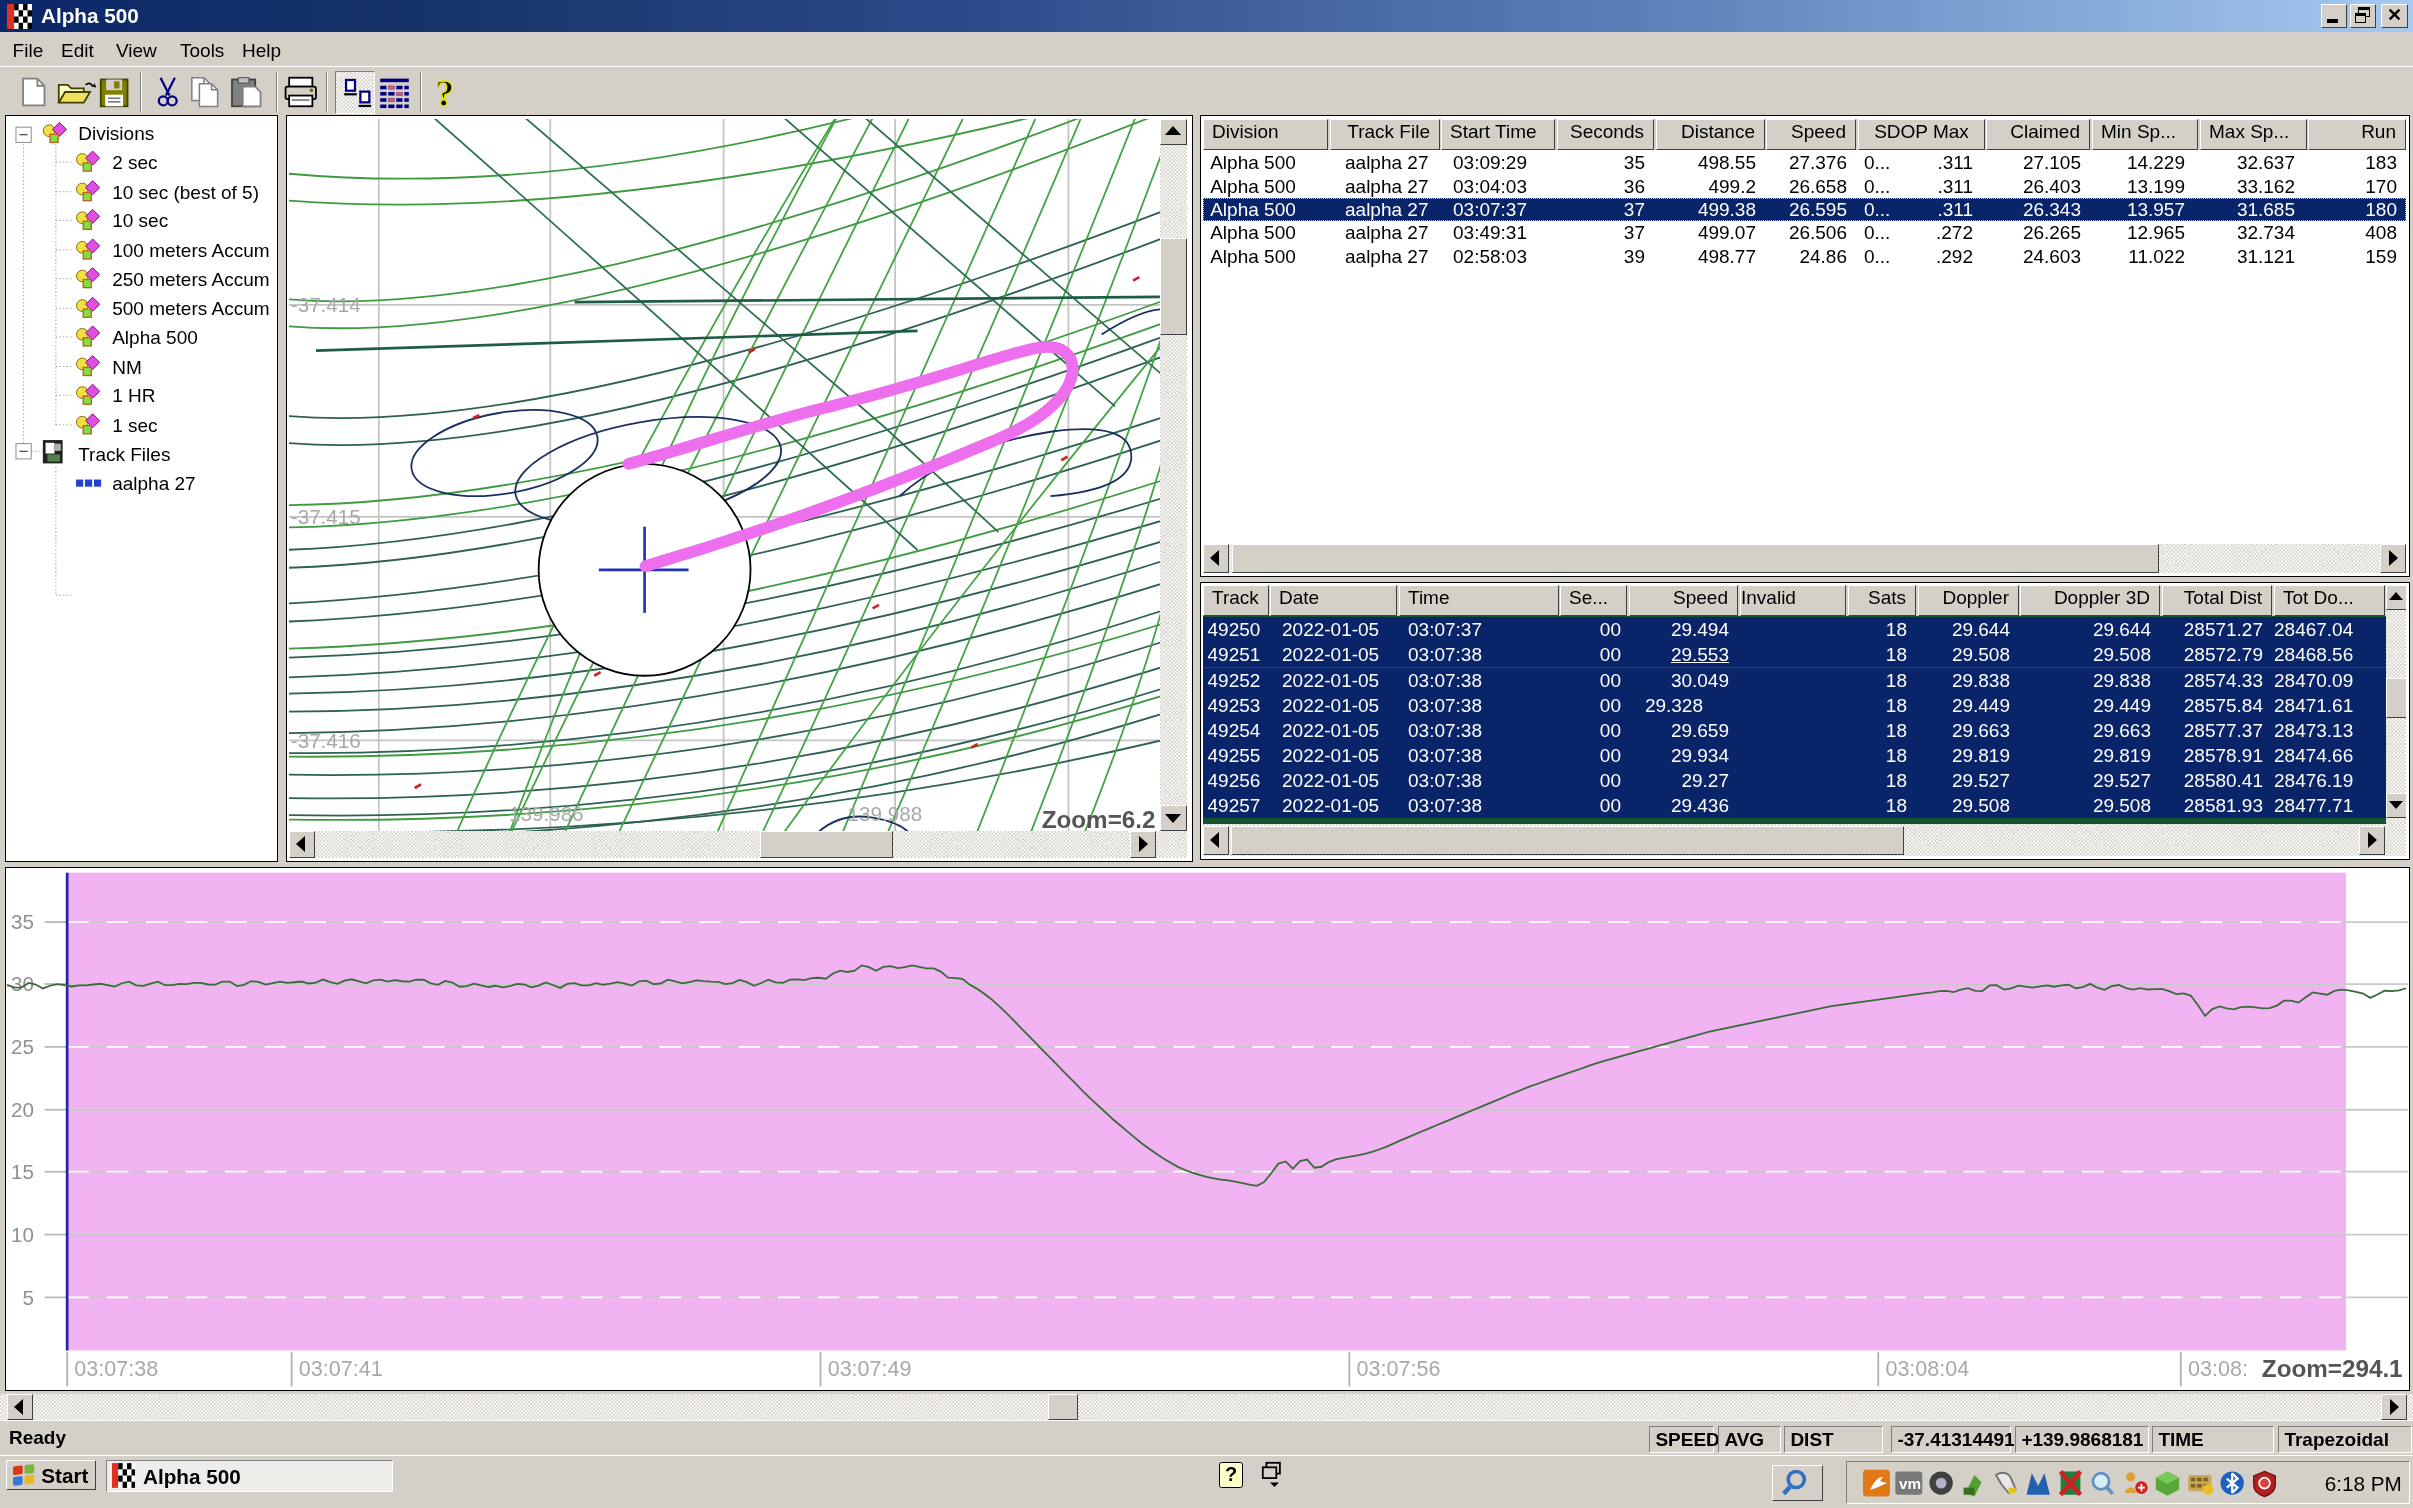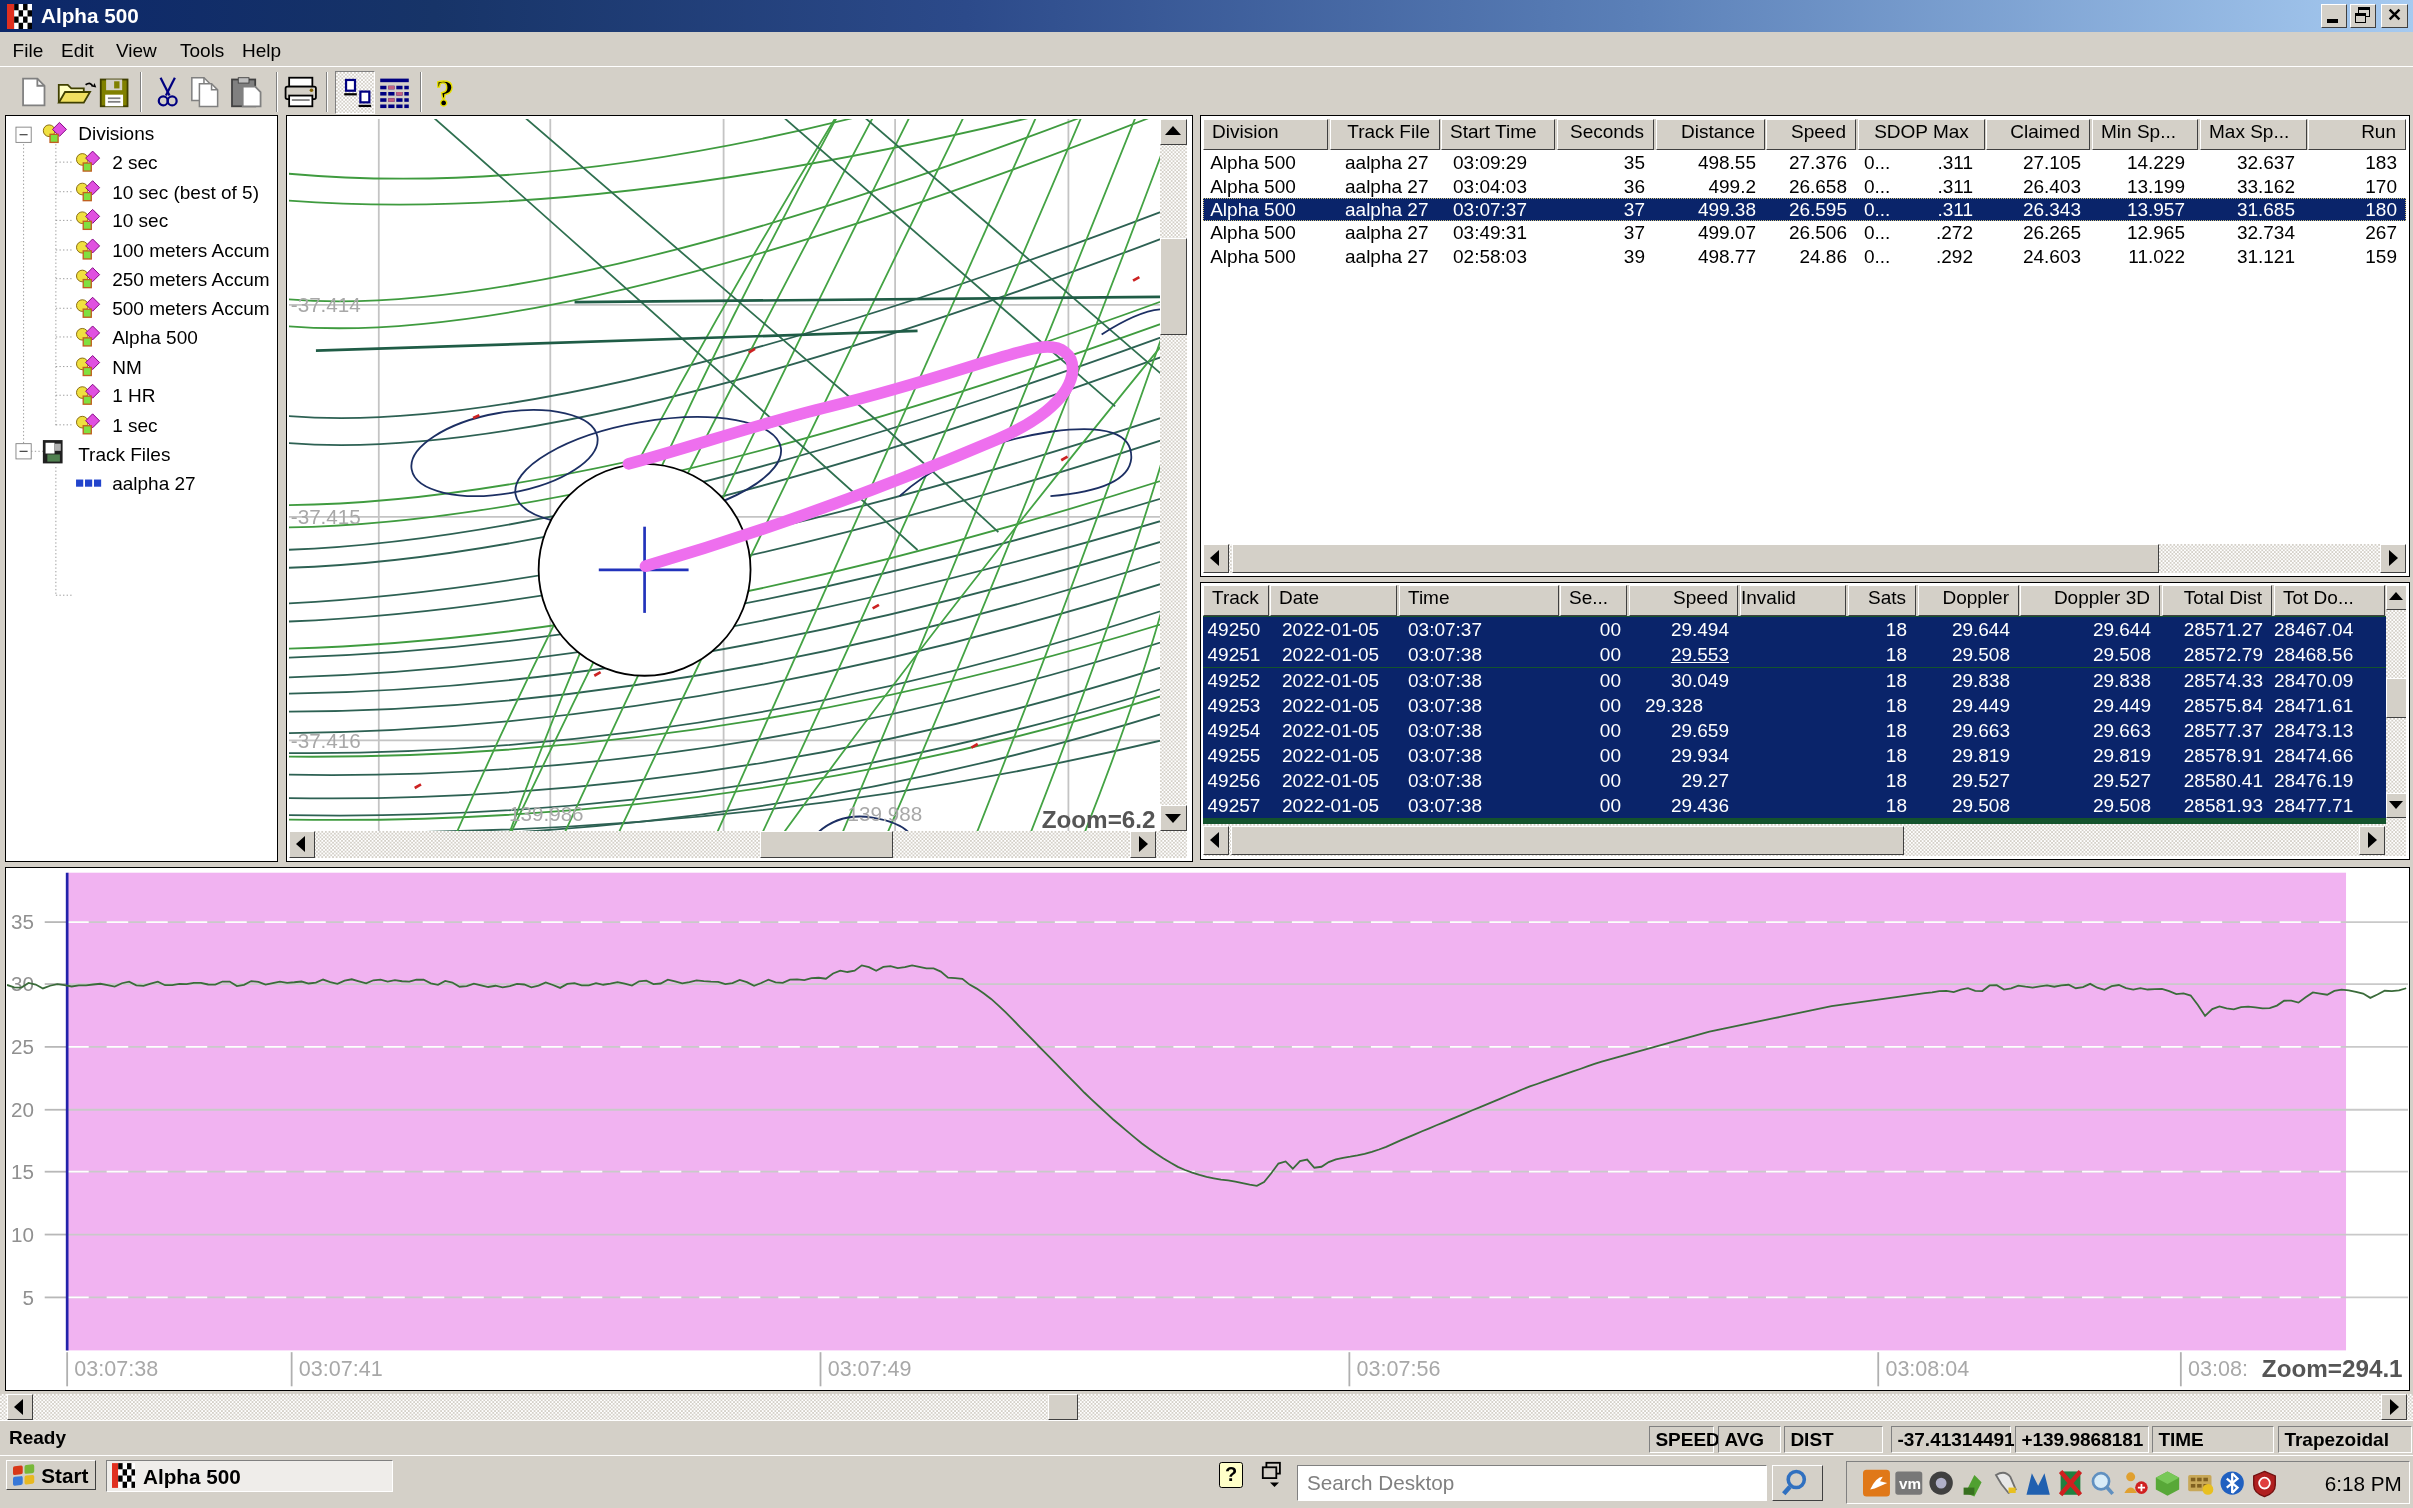--- a/index.html
+++ b/index.html
@@ -443,21 +443,21 @@
 <div class="cell" style="left:142px;top:0;width:90px;">aalpha 27</div>
 <div class="cell" style="left:250px;top:0;width:99px;">03:49:31</div>
 <div class="cell" style="left:354px;top:0;width:88px;text-align:right;">37</div>
 <div class="cell" style="left:453px;top:0;width:100px;text-align:right;">499.07</div>
 <div class="cell" style="left:563px;top:0;width:81px;text-align:right;">26.506</div>
 <div class="cell" style="left:661px;top:0;width:54px;">0...</div>
 <div class="cell" style="left:709px;top:0;width:61px;text-align:right;">.272</div>
 <div class="cell" style="left:783px;top:0;width:95px;text-align:right;">26.265</div>
 <div class="cell" style="left:889px;top:0;width:93px;text-align:right;">12.965</div>
 <div class="cell" style="left:997px;top:0;width:95px;text-align:right;">32.734</div>
-<div class="cell" style="left:1105px;top:0;width:89px;text-align:right;">267</div>
+<div class="cell" style="left:1105px;top:0;width:89px;text-align:right;">408</div>
 </div>
 <div class="abs" style="left:0;top:126px;width:1203px;height:23px;">
 <div class="cell" style="left:7.2px;top:0;width:117px;">Alpha 500</div>
 <div class="cell" style="left:142px;top:0;width:90px;">aalpha 27</div>
 <div class="cell" style="left:250px;top:0;width:99px;">02:58:03</div>
 <div class="cell" style="left:354px;top:0;width:88px;text-align:right;">39</div>
 <div class="cell" style="left:453px;top:0;width:100px;text-align:right;">498.77</div>
 <div class="cell" style="left:563px;top:0;width:81px;text-align:right;">24.86</div>
 <div class="cell" style="left:661px;top:0;width:54px;">0...</div>
 <div class="cell" style="left:709px;top:0;width:61px;text-align:right;">.292</div>
@@ -716,23 +716,20 @@
   </div>
 
   <div class="abs" style="left:1219px;top:6.3px;width:24px;height:26px;background:#ffffc8;border:1.8px solid #000;border-radius:2.7px;font-size:20px;font-weight:bold;text-align:center;line-height:23px;color:#000;">?</div>
 
   <svg width="27" height="27" style="position:absolute;left:1261px;top:5.4px;" viewBox="0 0 30 30">
     <rect x="6" y="2" width="15" height="12" fill="none" stroke="#000" stroke-width="2"></rect>
     <rect x="2" y="7" width="15" height="12" fill="#d4d0c8" stroke="#000" stroke-width="2"></rect>
     <path d="M10 24 l5 5 l5 -5 z" fill="#000"></path>
   </svg>
 
-  <div class="abs" style="left:1297px;top:9px;width:470px;height:36px;background:#ffffff;border-top:1.8px solid #808080;border-left:1.8px solid #808080;border-right:1.8px solid #fff;border-bottom:1.8px solid #fff;">
-    <span style="position:absolute;left:9px;top:5.4px;font-size:20.7px;color:#808080;">Search Desktop</span>
-  </div>
 
   <div class="abs raised1" style="left:1772px;top:9px;width:51px;height:36px;">
     <svg width="51" height="36" style="position:absolute;left:0;top:0;" viewBox="0 0 57 40">
       <circle cx="26" cy="15" r="9" fill="none" stroke="#3070c0" stroke-width="4"></circle>
       <line x1="19" y1="23" x2="12" y2="31" stroke="#3070c0" stroke-width="5"></line>
     </svg>
   </div>
 
   <div class="abs sunken" style="left:1846px;top:5.4px;width:564px;height:43px;">
     <svg width="503" height="40" style="position:absolute;left:16px;top:1.8px;" viewBox="0 0 560 44">

